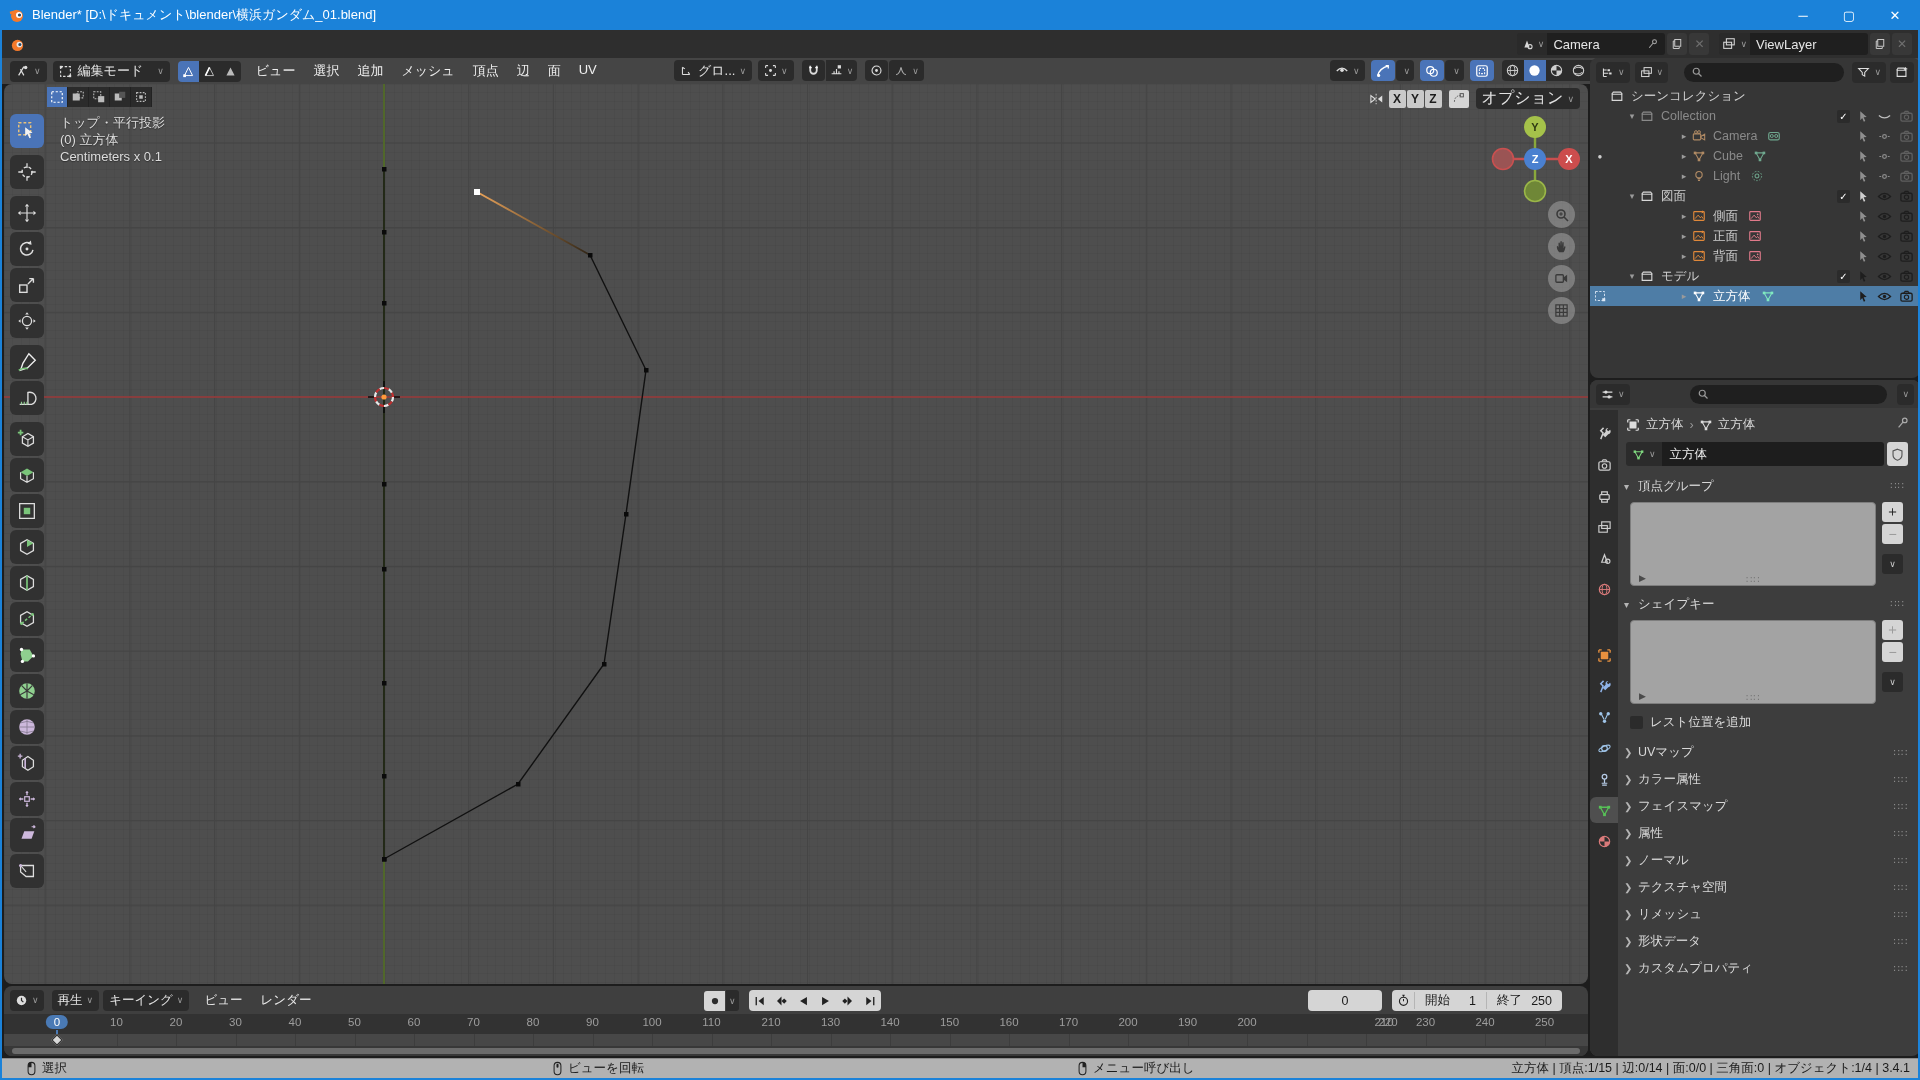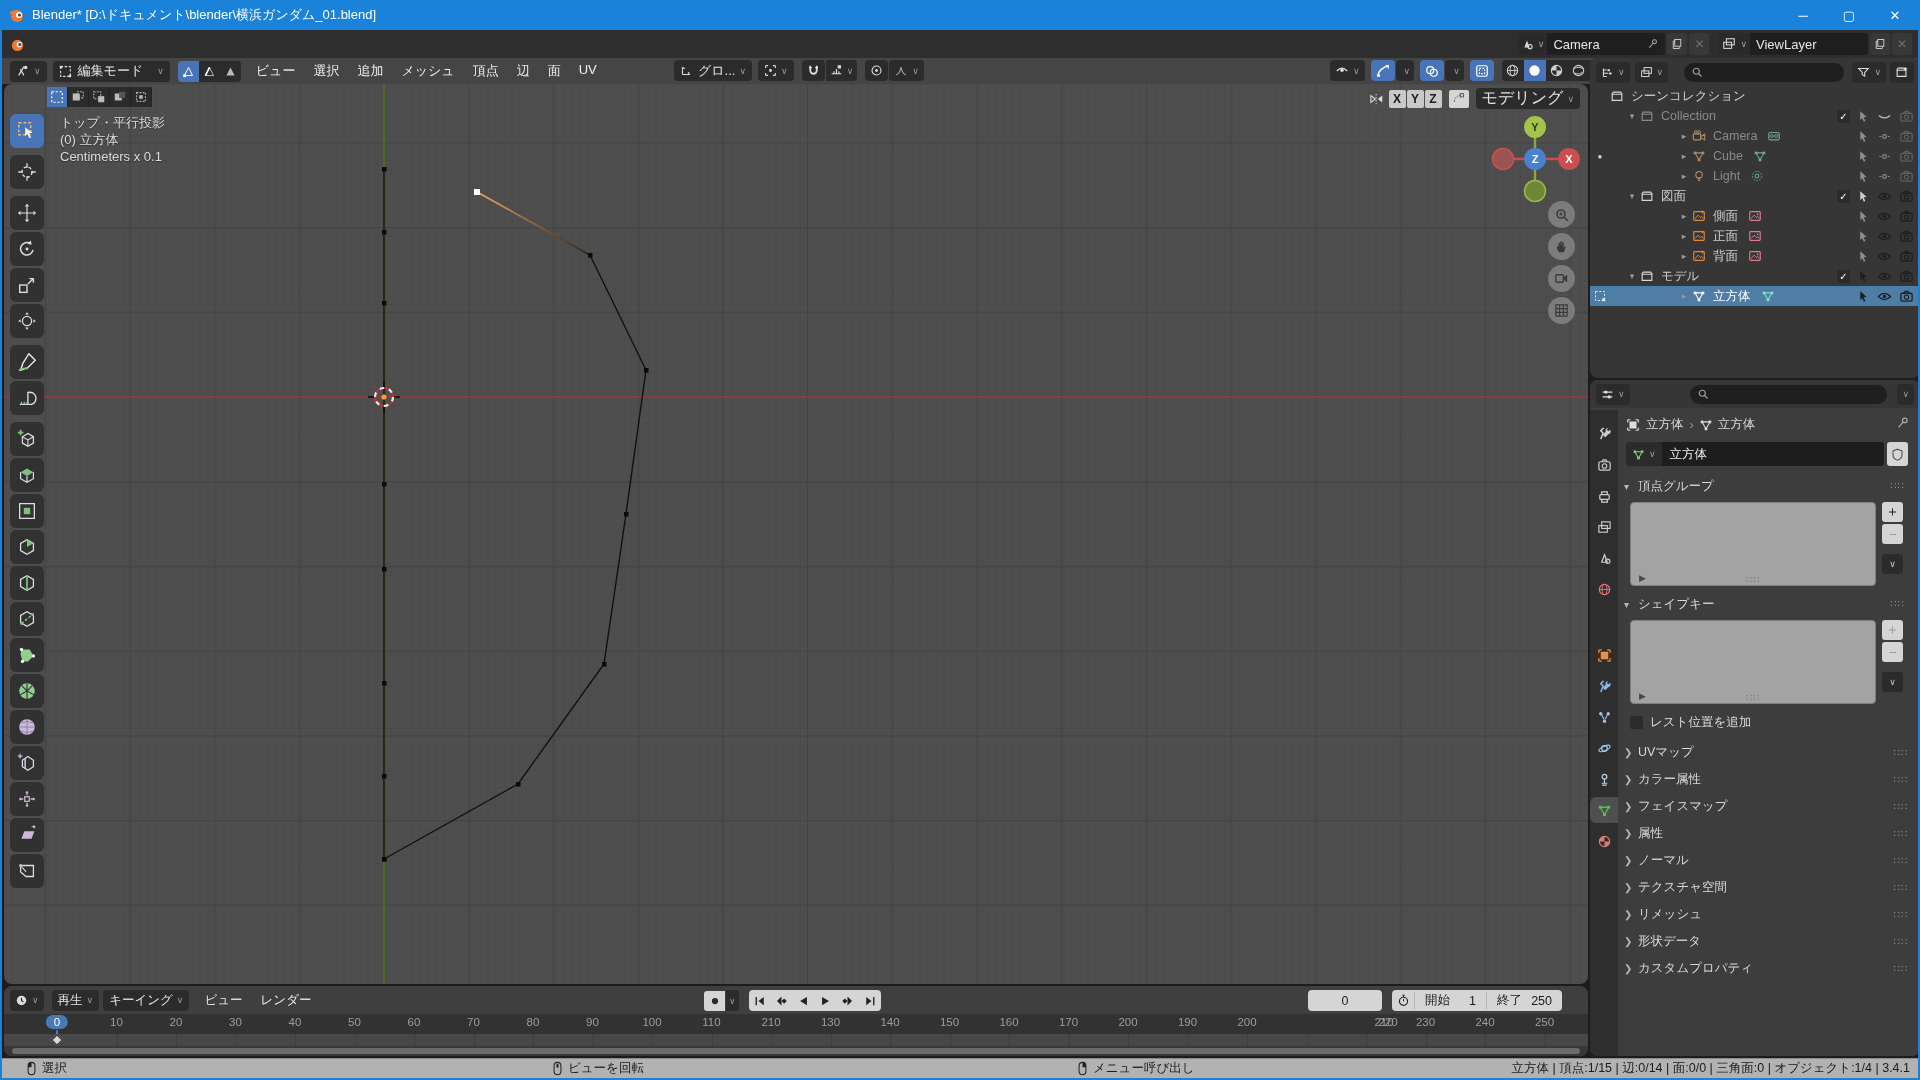--- a/index.html
+++ b/index.html
@@ -446,21 +446,21 @@
       <span class="lite" style="width:17px;">X</span>
       <span class="lite" style="width:17px;margin-left:1px;">Y</span>
       <span class="lite" style="width:17px;margin-left:1px;">Z</span>
       <span class="lite" style="width:20px;margin-left:7px;background:#d5d5d5;">
         <svg width="13" height="13" viewBox="0 0 16 16">
             <path d="M3 12q0-7 8-8" fill="none" stroke="#555" stroke-width="1.2" stroke-dasharray="2 1.6"></path>
             <rect x="10" y="2" width="4" height="4" fill="none" stroke="#555" stroke-width="1.2"></rect>
           </svg>
       </span>
       <span class="dpill" style="margin-left:7px;">
-        <span>モデリング</span>
+        <span>オプション</span>
           <span class="chev">∨</span>
       </span>
     </div>
 
     <div class="abs toolbar" id="vp-toolbar">
         <div class="tbtn active">
           <svg width="22" height="22" viewBox="0 0 24 24">
             <rect x="3" y="3" width="13" height="13" fill="none" stroke="#e8c27a" stroke-width="1.6" stroke-dasharray="3 2.2"></rect>
             <path d="M10 8l8 6-3.6.6 2 4.4-1.8.8-2-4.4-2.6 2Z" fill="#f2f2f2"></path>
           </svg>

